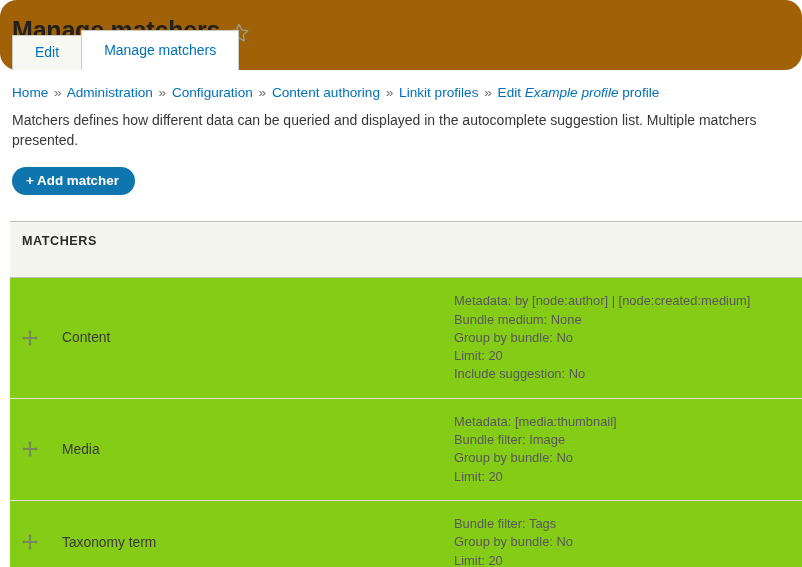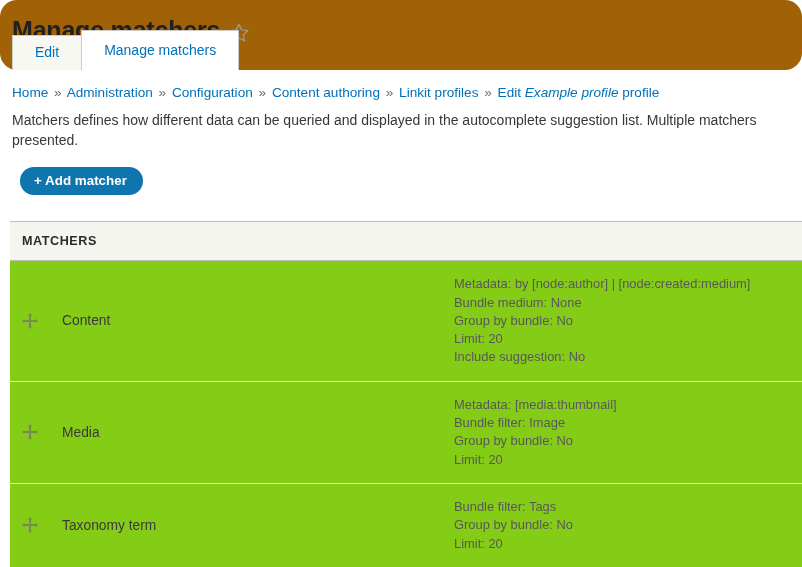--- a/index.html
+++ b/index.html
@@ -97,21 +97,21 @@
 
   .intro {
     padding: 9px 0 0 12px;
     margin: 0;
     font-size: 14px;
     line-height: 1.42;
     color: #37373a;
     max-width: 793px;
   }
 
-  .action-row { padding: 16px 0 0 20px; }
+  .action-row { padding: 16px 0 0 12px; }
   .btn {
     display: inline-block;
     border: none;
     border-radius: 20em;
     background: #0f75ae;
     color: #ffffff;
     font-family: "Liberation Sans", sans-serif;
     font-weight: bold;
     cursor: pointer;
     line-height: 1;
@@ -131,21 +131,21 @@
   }
   table.matchers thead th {
     background: #f5f5f0;
     border-top: 1px solid #bebeb4;
     border-bottom: 1px solid #bebeb4;
     text-align: left;
     font-size: 12.6px;
     font-weight: bold;
     letter-spacing: 0.55px;
     color: #2b2b29;
-    padding: 12px 10px 12px 12px;
+    padding: 12px 10px 29px 12px;
     text-transform: uppercase;
   }
   table.matchers tbody td {
     border-bottom: 1px solid #e6e4dd;
     padding: 14px 10px 14px 12px;
     vertical-align: middle;
     font-size: 13.6px;
     color: #3a3a38;
     background: #84cc16;
   }

